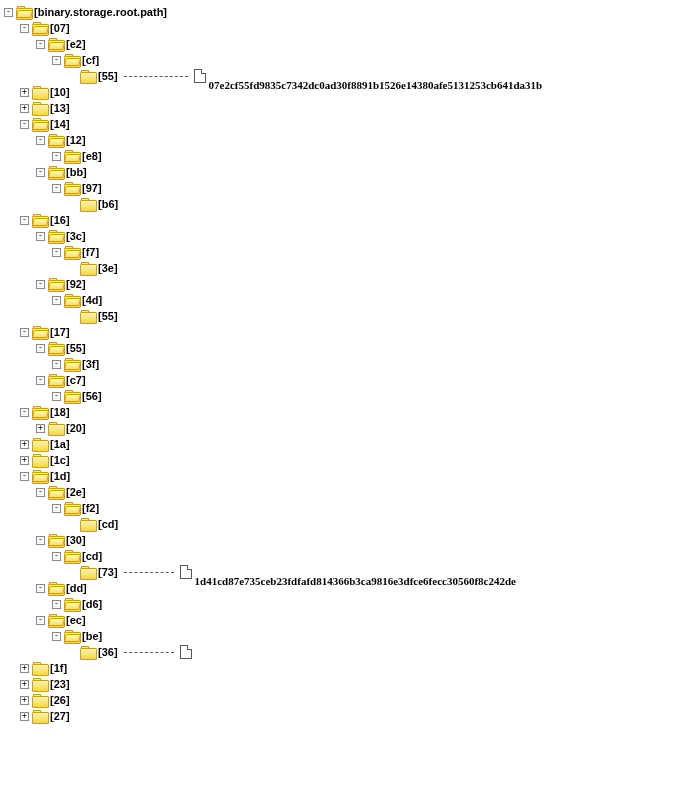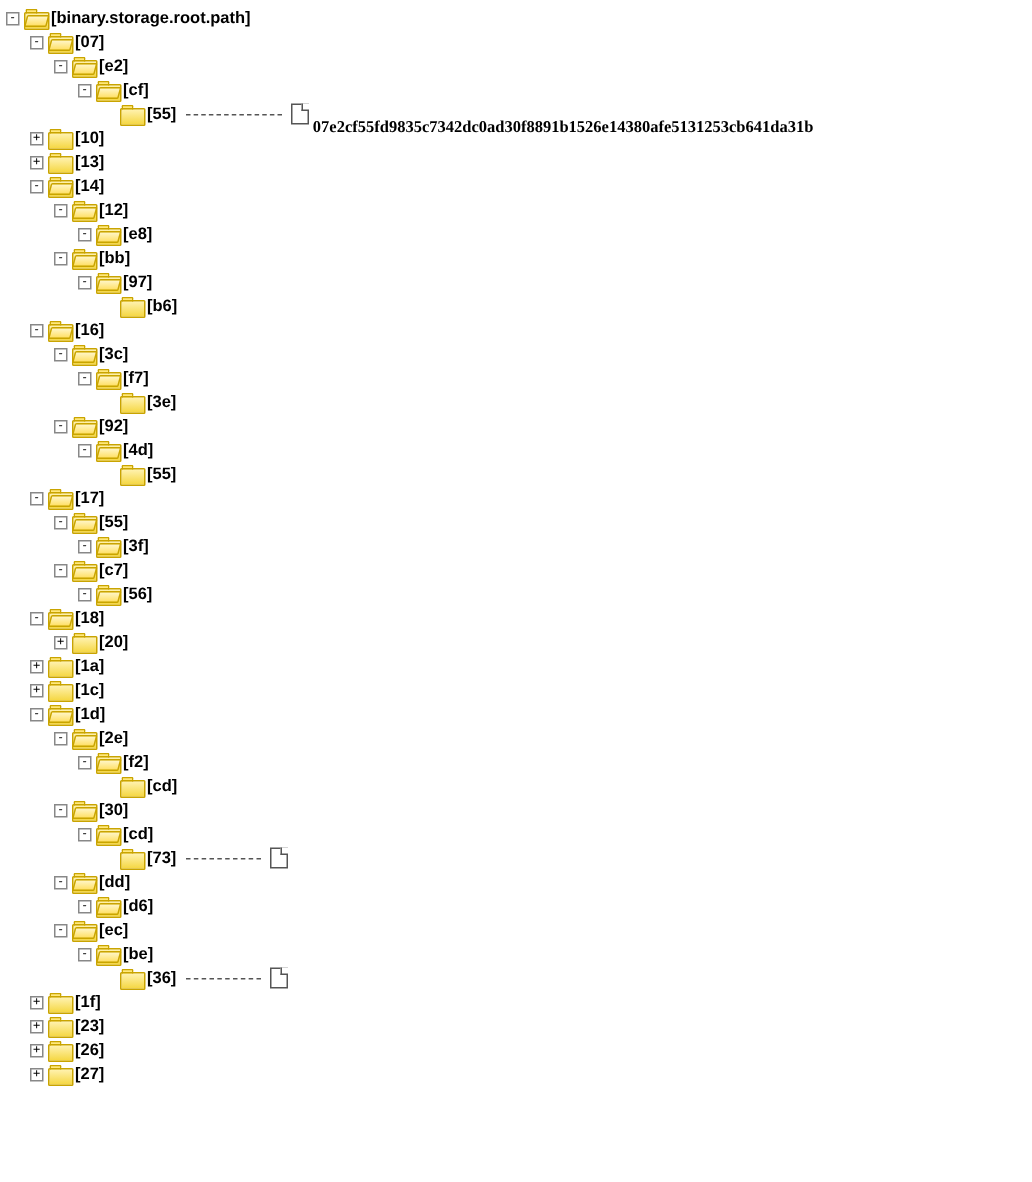--- a/index.html
+++ b/index.html
@@ -289,20 +289,21 @@
             </span>
             <span class="label">[cd]</span>
           </div>
           <div class="children">
             <div class="node">
               <span style="width: 12px; display: inline-block;"></span>
               <span class="icon-folder-closed"></span>
               <span class="label">[73]</span>
               <span class="dash" style="width: 50px;"></span>
               <span class="icon-file"></span>
+              <span class="hash">1d41cd87e735ceb23fdfafd814366b3ca9816e3dfce6fecc30560f8c242de</span>
             </div>
           </div>
         </div>
         <div class="node">
           <span class="toggle">-</span>
           <span class="icon-folder-open">
             <span class="flap"></span>
           </span>
           <span class="label">[dd]</span>
         </div>

